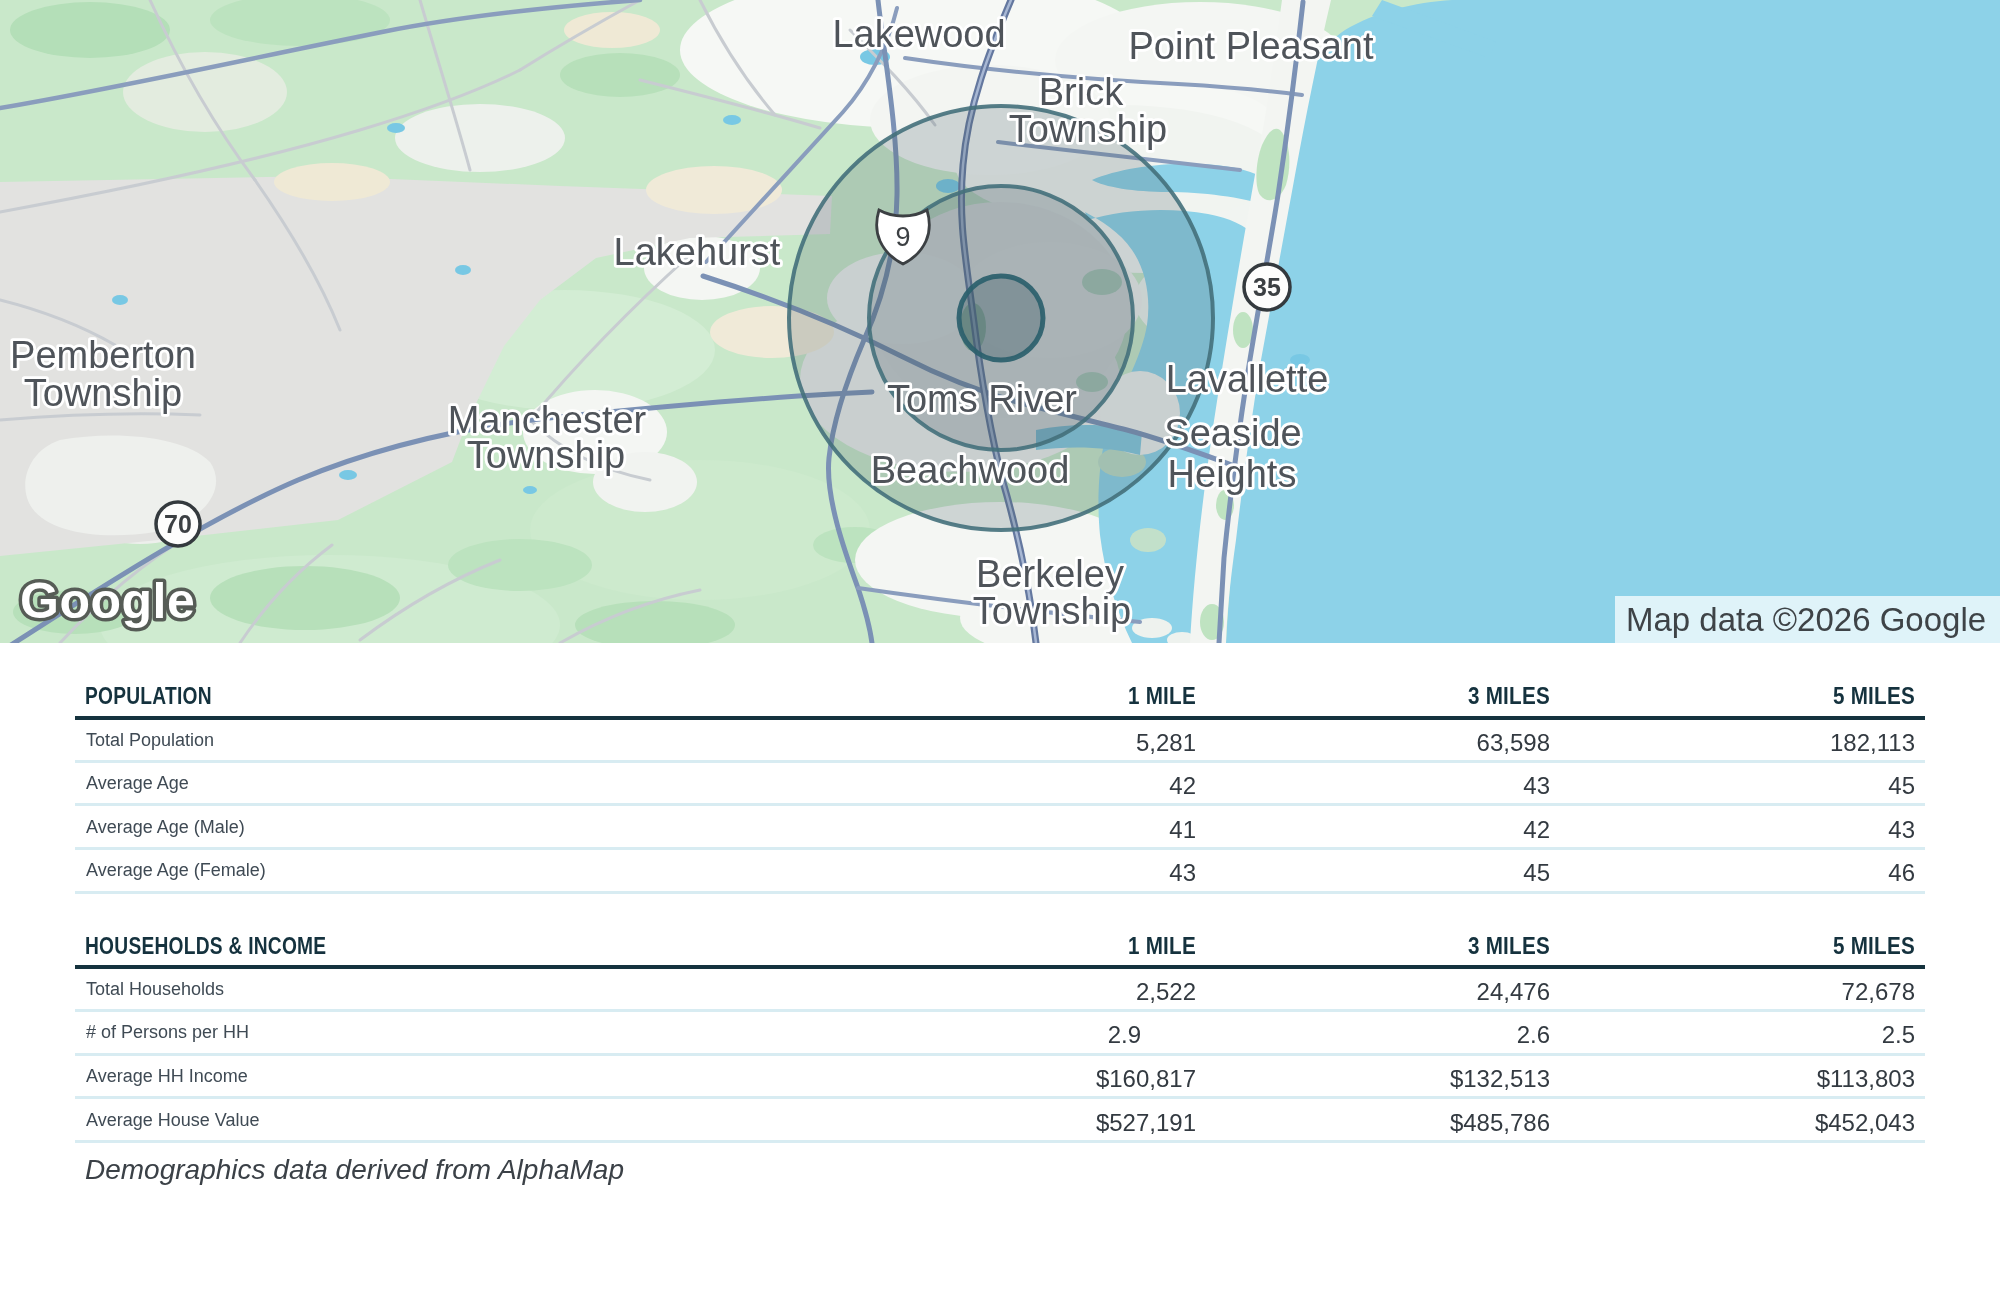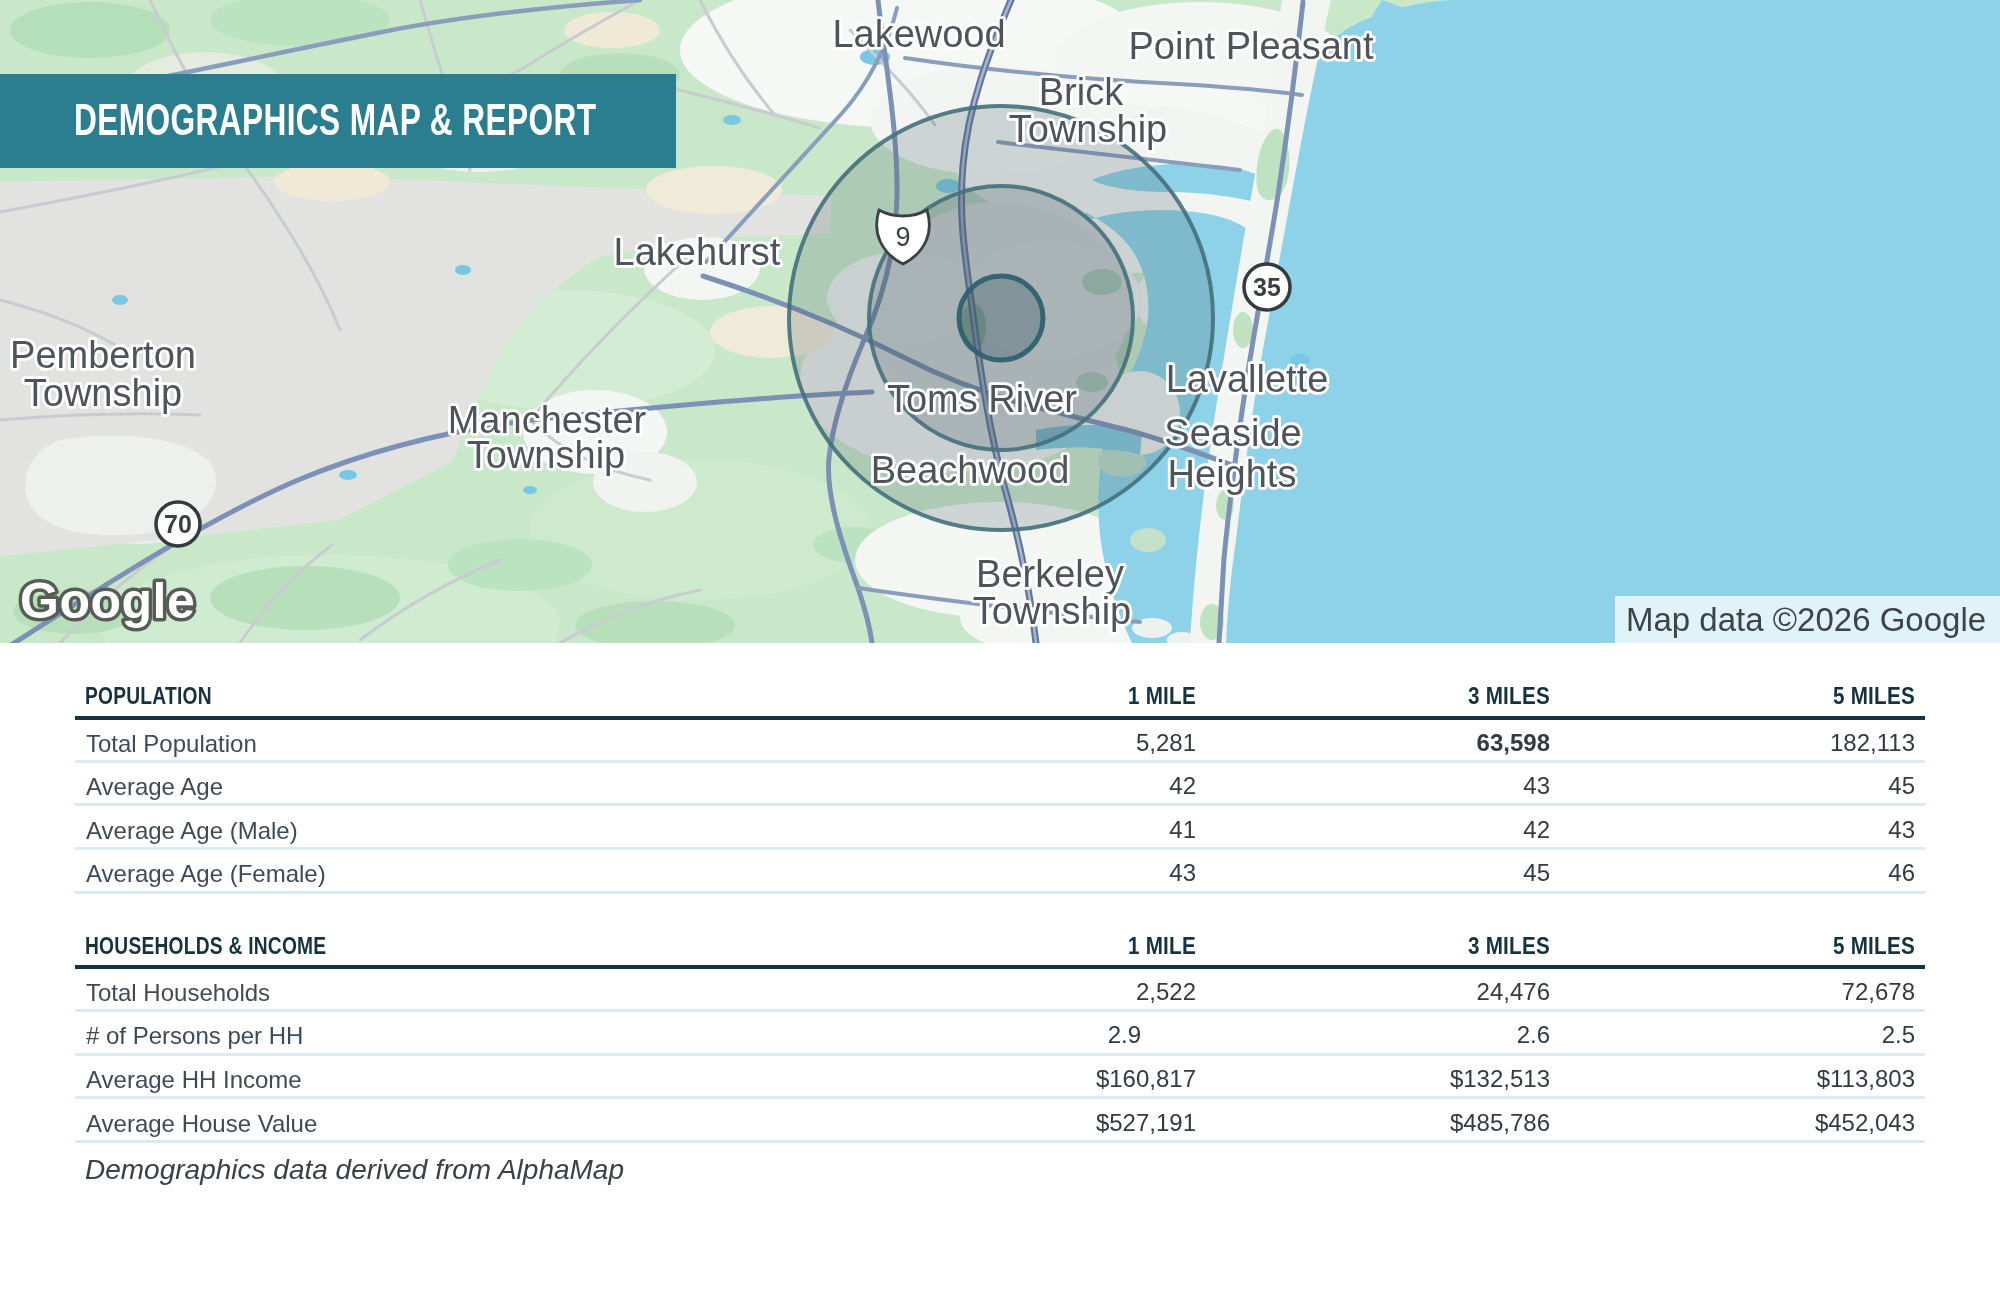--- a/index.html
+++ b/index.html
@@ -8,21 +8,21 @@
   #map { position:absolute; left:0; top:0; width:2000px; height:643px; }
   #banner { position:absolute; left:0; top:74px; width:676px; height:94px; background:#2a7e90; }
   #banner .t { position:absolute; left:74px; top:50%; transform:translateY(-52%) scaleX(0.72); transform-origin:0 50%;
       color:#fff; font-weight:bold; font-size:44px; letter-spacing:0.5px; white-space:nowrap; }
   .shdr { position:absolute; font-weight:bold; font-size:24px; color:#15323e; white-space:nowrap;
       transform:scaleX(0.80); transform-origin:0 50%; letter-spacing:0.3px;}
   .chdr { position:absolute; font-weight:bold; font-size:24px; color:#15323e; white-space:nowrap;
       transform:translateX(-100%) scaleX(0.86); transform-origin:100% 50%; letter-spacing:0.3px;}
   .rule { position:absolute; left:75px; width:1850px; height:4px; background:#15323e; }
   .sep  { position:absolute; left:75px; width:1850px; height:3px; background:#d8ecf2; }
-  .rlab { position:absolute; left:86px; font-size:24px; color:#3f4a54; white-space:nowrap; }
+  .rlab { position:absolute; left:86px; font-size:18px; color:#3f4a54; white-space:nowrap; }
   .rval { position:absolute; font-size:24px; color:#333a41; white-space:nowrap; transform:translateX(-100%); }
   #foot { position:absolute; left:85px; top:1154px; font-size:28px; font-style:italic; color:#3b4147; }
 </style>
 </head>
 <body>
 <div id="page">
   <div id="map">
   <svg width="2000" height="643" viewBox="0 0 2000 643">
 
     <rect x="0" y="0" width="2000" height="643" fill="#c9e8ca"></rect>
@@ -170,33 +170,30 @@
       <circle cx="178" cy="524" r="22" fill="#fdfdfc" stroke="#343a3e" stroke-width="3.5"></circle>
       <text x="178" y="533" font-size="25" font-weight="bold" fill="#3c4043" text-anchor="middle" font-family="Liberation Sans, sans-serif">70</text>
     </g>
 
     <text x="20" y="618" font-size="50" font-weight="bold" fill="#ffffff" stroke="#565c56" stroke-width="7" paint-order="stroke" stroke-linejoin="round" letter-spacing="0.5" font-family="Liberation Sans, sans-serif">Google</text>
 
     <rect x="1615" y="596" width="385" height="47" fill="rgba(255,255,255,0.72)"></rect>
     <text x="1626" y="631" font-size="33" fill="#3e4347" font-family="Liberation Sans, sans-serif">Map data ©2026 Google</text>
   </svg>
   </div>
-  <div id="banner">
-      <div class="t">DEMOGRAPHICS MAP &amp; REPORT</div>
-    </div>
 
   <div class="shdr" style="left:85px; top:682px;">POPULATION</div>
   <div class="chdr" style="left:1196px; top:682px;">1 MILE</div>
   <div class="chdr" style="left:1550px; top:682px;">3 MILES</div>
   <div class="chdr" style="left:1915px; top:682px;">5 MILES</div>
   <div class="rule" style="top:716px;"></div>
 
   <div class="rlab" style="top:730px;">Total Population</div>
   <div class="rval" style="left:1196px; top:729px;">5,281</div>
-  <div class="rval" style="left:1550px; top:729px;font-weight:bold;">63,598</div>
+  <div class="rval" style="left:1550px; top:729px;">63,598</div>
   <div class="rval" style="left:1915px; top:729px;text-align:right;">182,113</div>
   <div class="sep" style="top:760px;"></div>
 
   <div class="rlab" style="top:773px;">Average Age</div>
   <div class="rval" style="left:1196px; top:772px;">42</div>
   <div class="rval" style="left:1550px; top:772px;">43</div>
   <div class="rval" style="left:1915px; top:772px;">45</div>
   <div class="sep" style="top:803px;"></div>
 
   <div class="rlab" style="top:817px;">Average Age (Male)</div>

